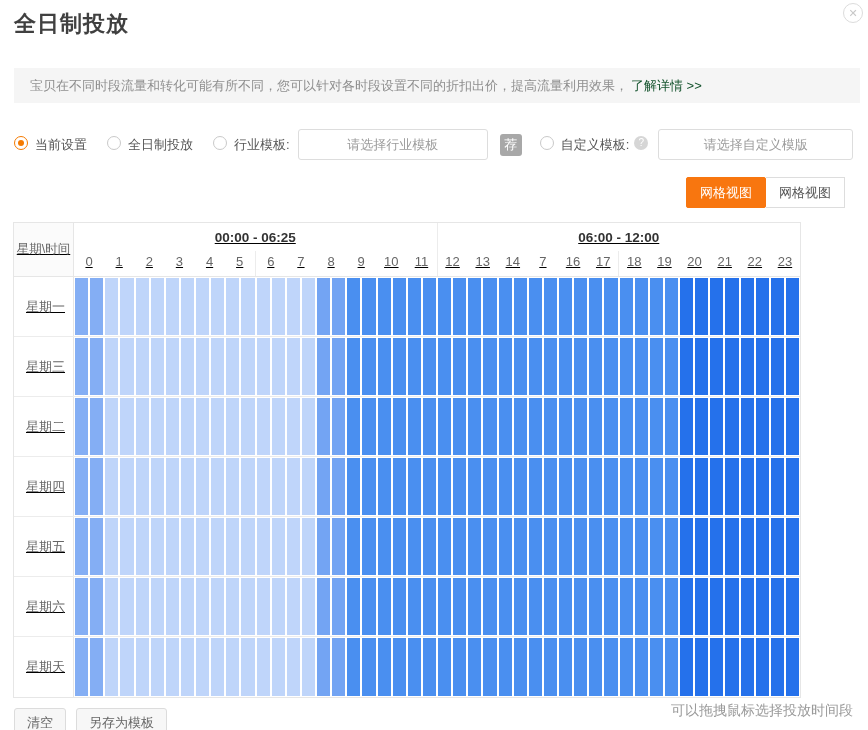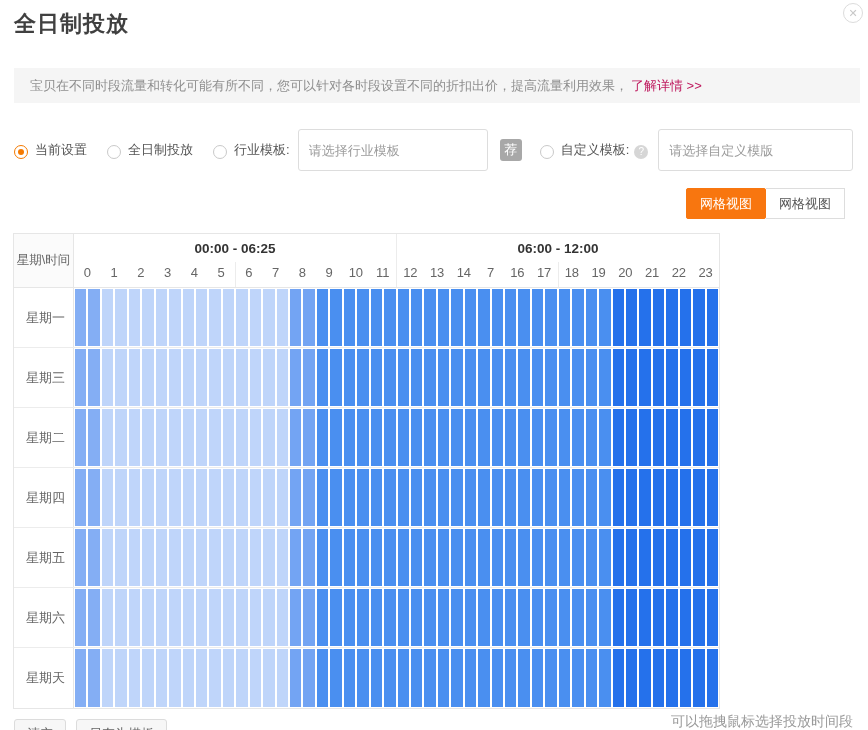--- a/index.html
+++ b/index.html
@@ -6,45 +6,45 @@
   html,body { width:868px; height:730px; overflow:hidden; background:#fff;
     font-family:"Liberation Sans","DejaVu Sans",sans-serif; }
   .page { position:relative; width:868px; height:730px; }
 
   .page-title { font-size:22px; font-weight:bold; color:#404040; margin:10px 0 0 14px; line-height:28px; letter-spacing:1px; }
   .close-btn { position:absolute; top:-7px; right:5px; width:20px; height:20px; border:1px solid #dcdcdc;
     border-radius:50%; color:#c8c8c8; font-size:11px; line-height:18px; text-align:center; background:#fff; cursor:pointer; }
 
   .notice { margin:30px 8px 0 14px; height:35px; background:#f5f5f5; display:flex; align-items:center;
     padding-left:16px; font-size:13px; color:#8f8f8f; }
-  .notice a { color:#be185d; text-decoration:none; margin-left:3px; }
+  .notice a { color:#14532d; text-decoration:none; margin-left:3px; }
 
   .controls { margin:26px 0 0 14px; display:flex; align-items:center; font-size:13px; color:#555; }
-  .radio-item { display:flex; align-items:flex-end; cursor:pointer; }
+  .radio-item { display:flex; align-items:flex-start; cursor:pointer; }
   .radio { width:14px; height:14px; border:1px solid #c9c9c9; border-radius:50%; background:#fff;
     margin-right:7px; position:relative; flex:none; }
   .radio.selected { border-color:#f57a00; }
   .radio.selected::after { content:""; position:absolute; left:3px; top:3px; width:6px; height:6px;
     border-radius:50%; background:#f57a00; }
   .gap20 { width:20px; } .gap12 { width:12px; } .gap8 { width:8px; } .gap18 { width:18px; } .gap10 { width:10px; }
-  .tpl-input { width:190px; height:42px; border:1px solid #ddd; border-radius:3px; padding:0 10px;
-    font-size:13px; color:#333; outline:none; }
+  .tpl-input { width:190px; height:31px; border:1px solid #ddd; border-radius:3px; padding:0 10px;
+    font-size:13px; color:#333; outline:none;text-align:center; }
   .tpl-input::placeholder { color:#9b9b9b; }
   .badge { width:22px; height:22px; background:#a8a8a8; color:#fff; border-radius:3px; font-size:13px;
     display:flex; align-items:center; justify-content:center; flex:none; }
   .help { width:14px; height:14px; border-radius:50%; background:#d6d6d6; color:#fff; font-size:10px;
     line-height:14px; text-align:center; margin-left:5px; flex:none; cursor:pointer; }
 
   .view-toggle { display:flex; justify-content:flex-end; margin:17px 23px 0 0; }
   .vt-btn { height:31px; padding:0 13px; font-size:13px; line-height:29px; border:1px solid #ddd;
     background:#fff; color:#555; cursor:pointer; }
   .vt-btn.active { background:#f8760f; border-color:#f8760f; color:#fff; border-radius:2px; }
   .vt-btn.inactive { border-left:none; }
 
-  .schedule { margin:14px 12px 0 13px; width:707px; border:1px solid #e6e6e6; }
+  .schedule { margin:14px 12px 0 13px; width:788px; border:1px solid #e6e6e6;text-decoration:underline; }
   .thead { display:flex; }
   .corner { width:60px; height:54px; border-right:1px solid #e6e6e6; border-bottom:1px solid #e6e6e6;
     display:flex; align-items:center; justify-content:center; font-size:12.5px; color:#666; background:#fbfbfb; }
   .head-right { flex:1; }
   .group-row { display:flex; height:28px; }
   .group { flex:1; text-align:center; line-height:30px; font-weight:bold; font-size:13.5px; color:#333; }
   .group + .group { border-left:1px solid #ececec; }
   .hour-row { display:flex; height:26px; border-bottom:1px solid #e6e6e6; }
   .hour { flex:1; text-align:center; line-height:22px; font-size:13px; color:#666; }
   .hour.group-start { border-left:1px solid #ececec; }

